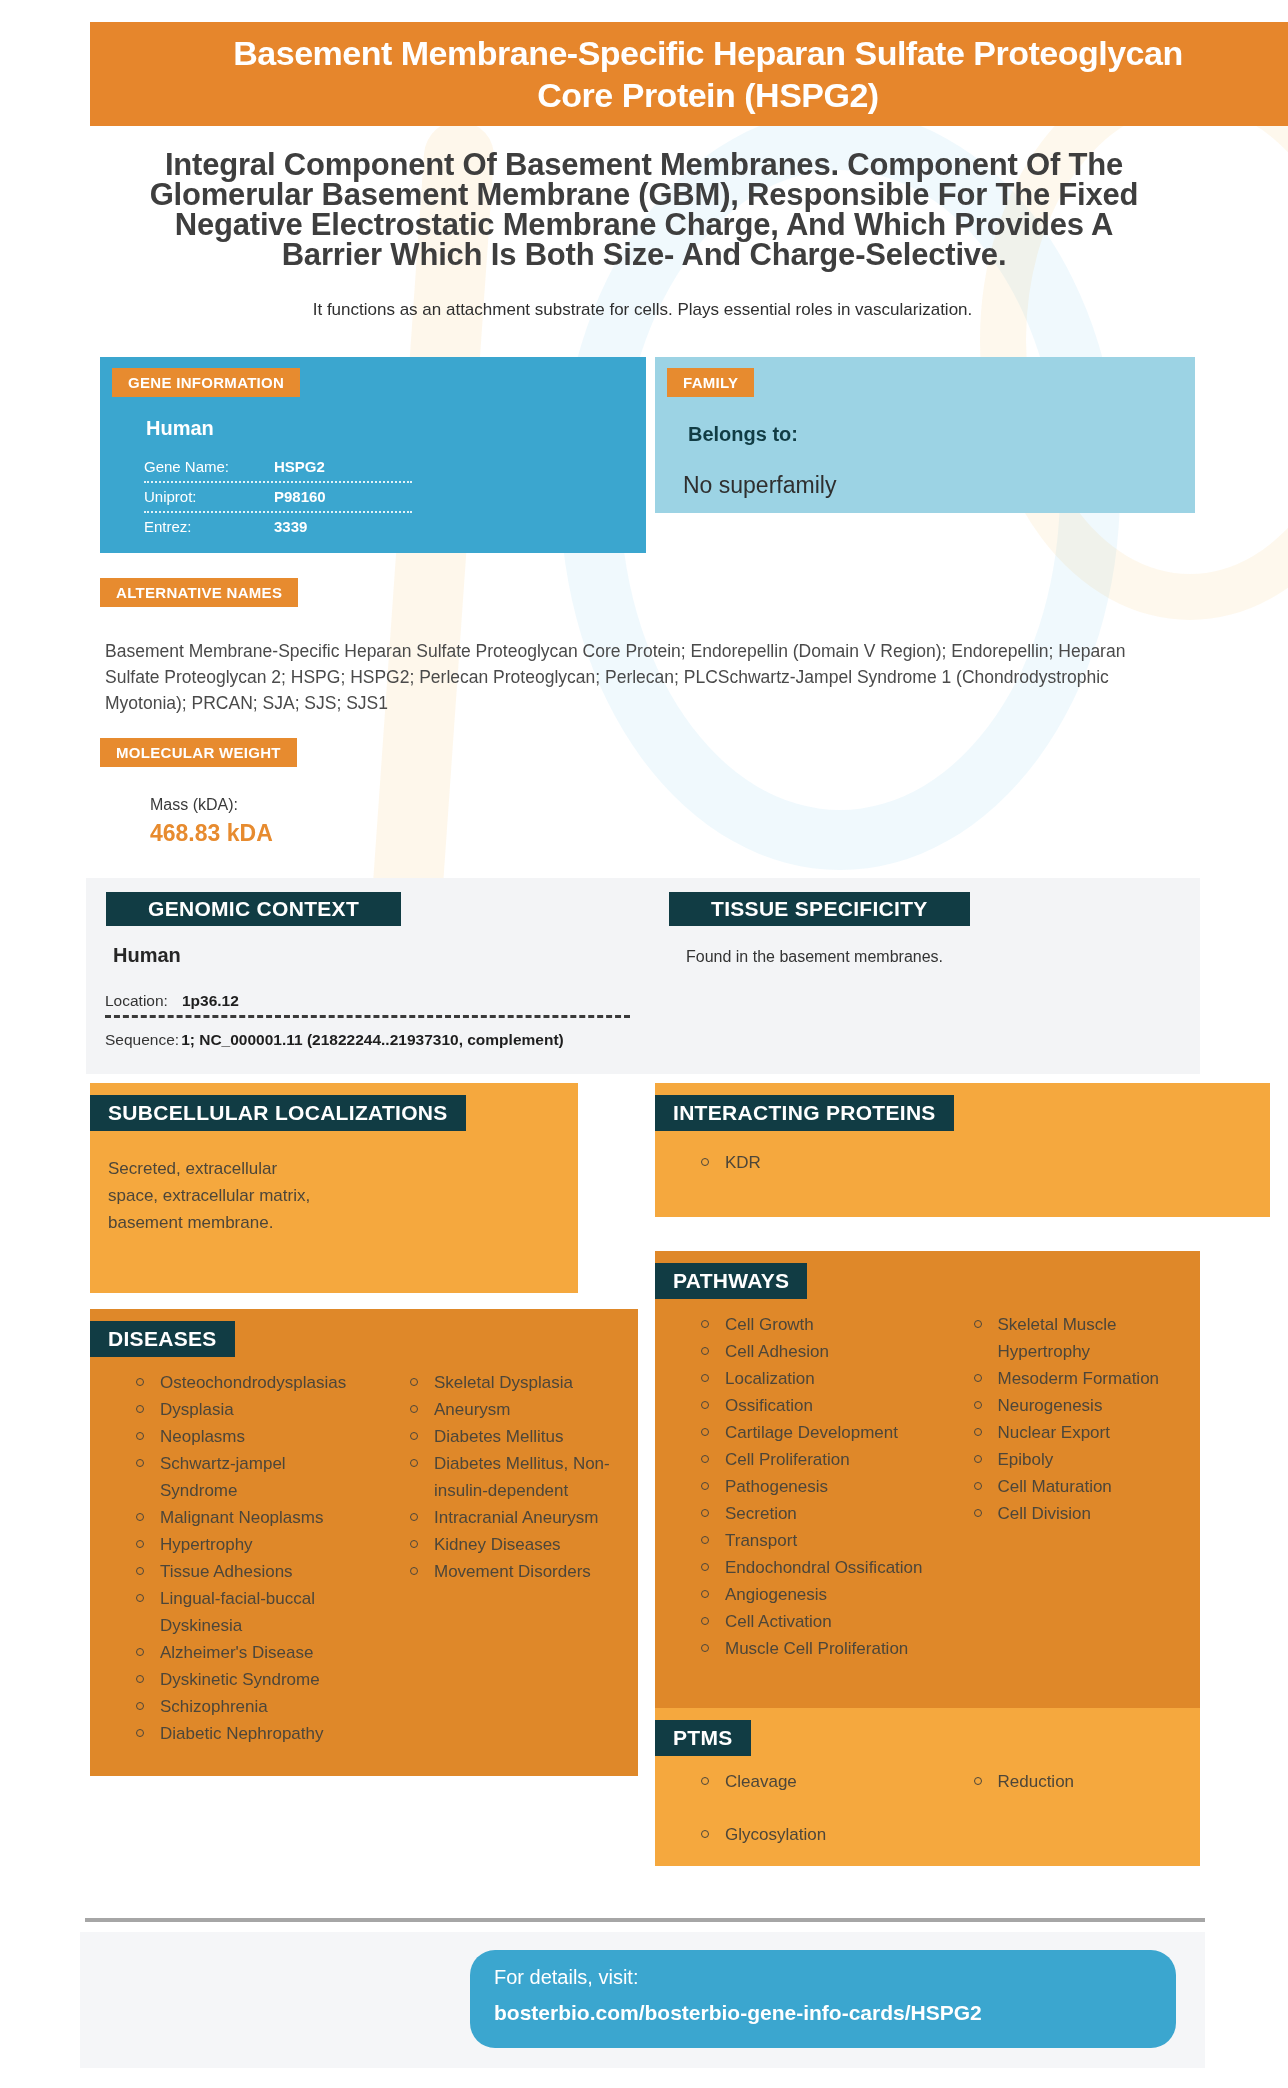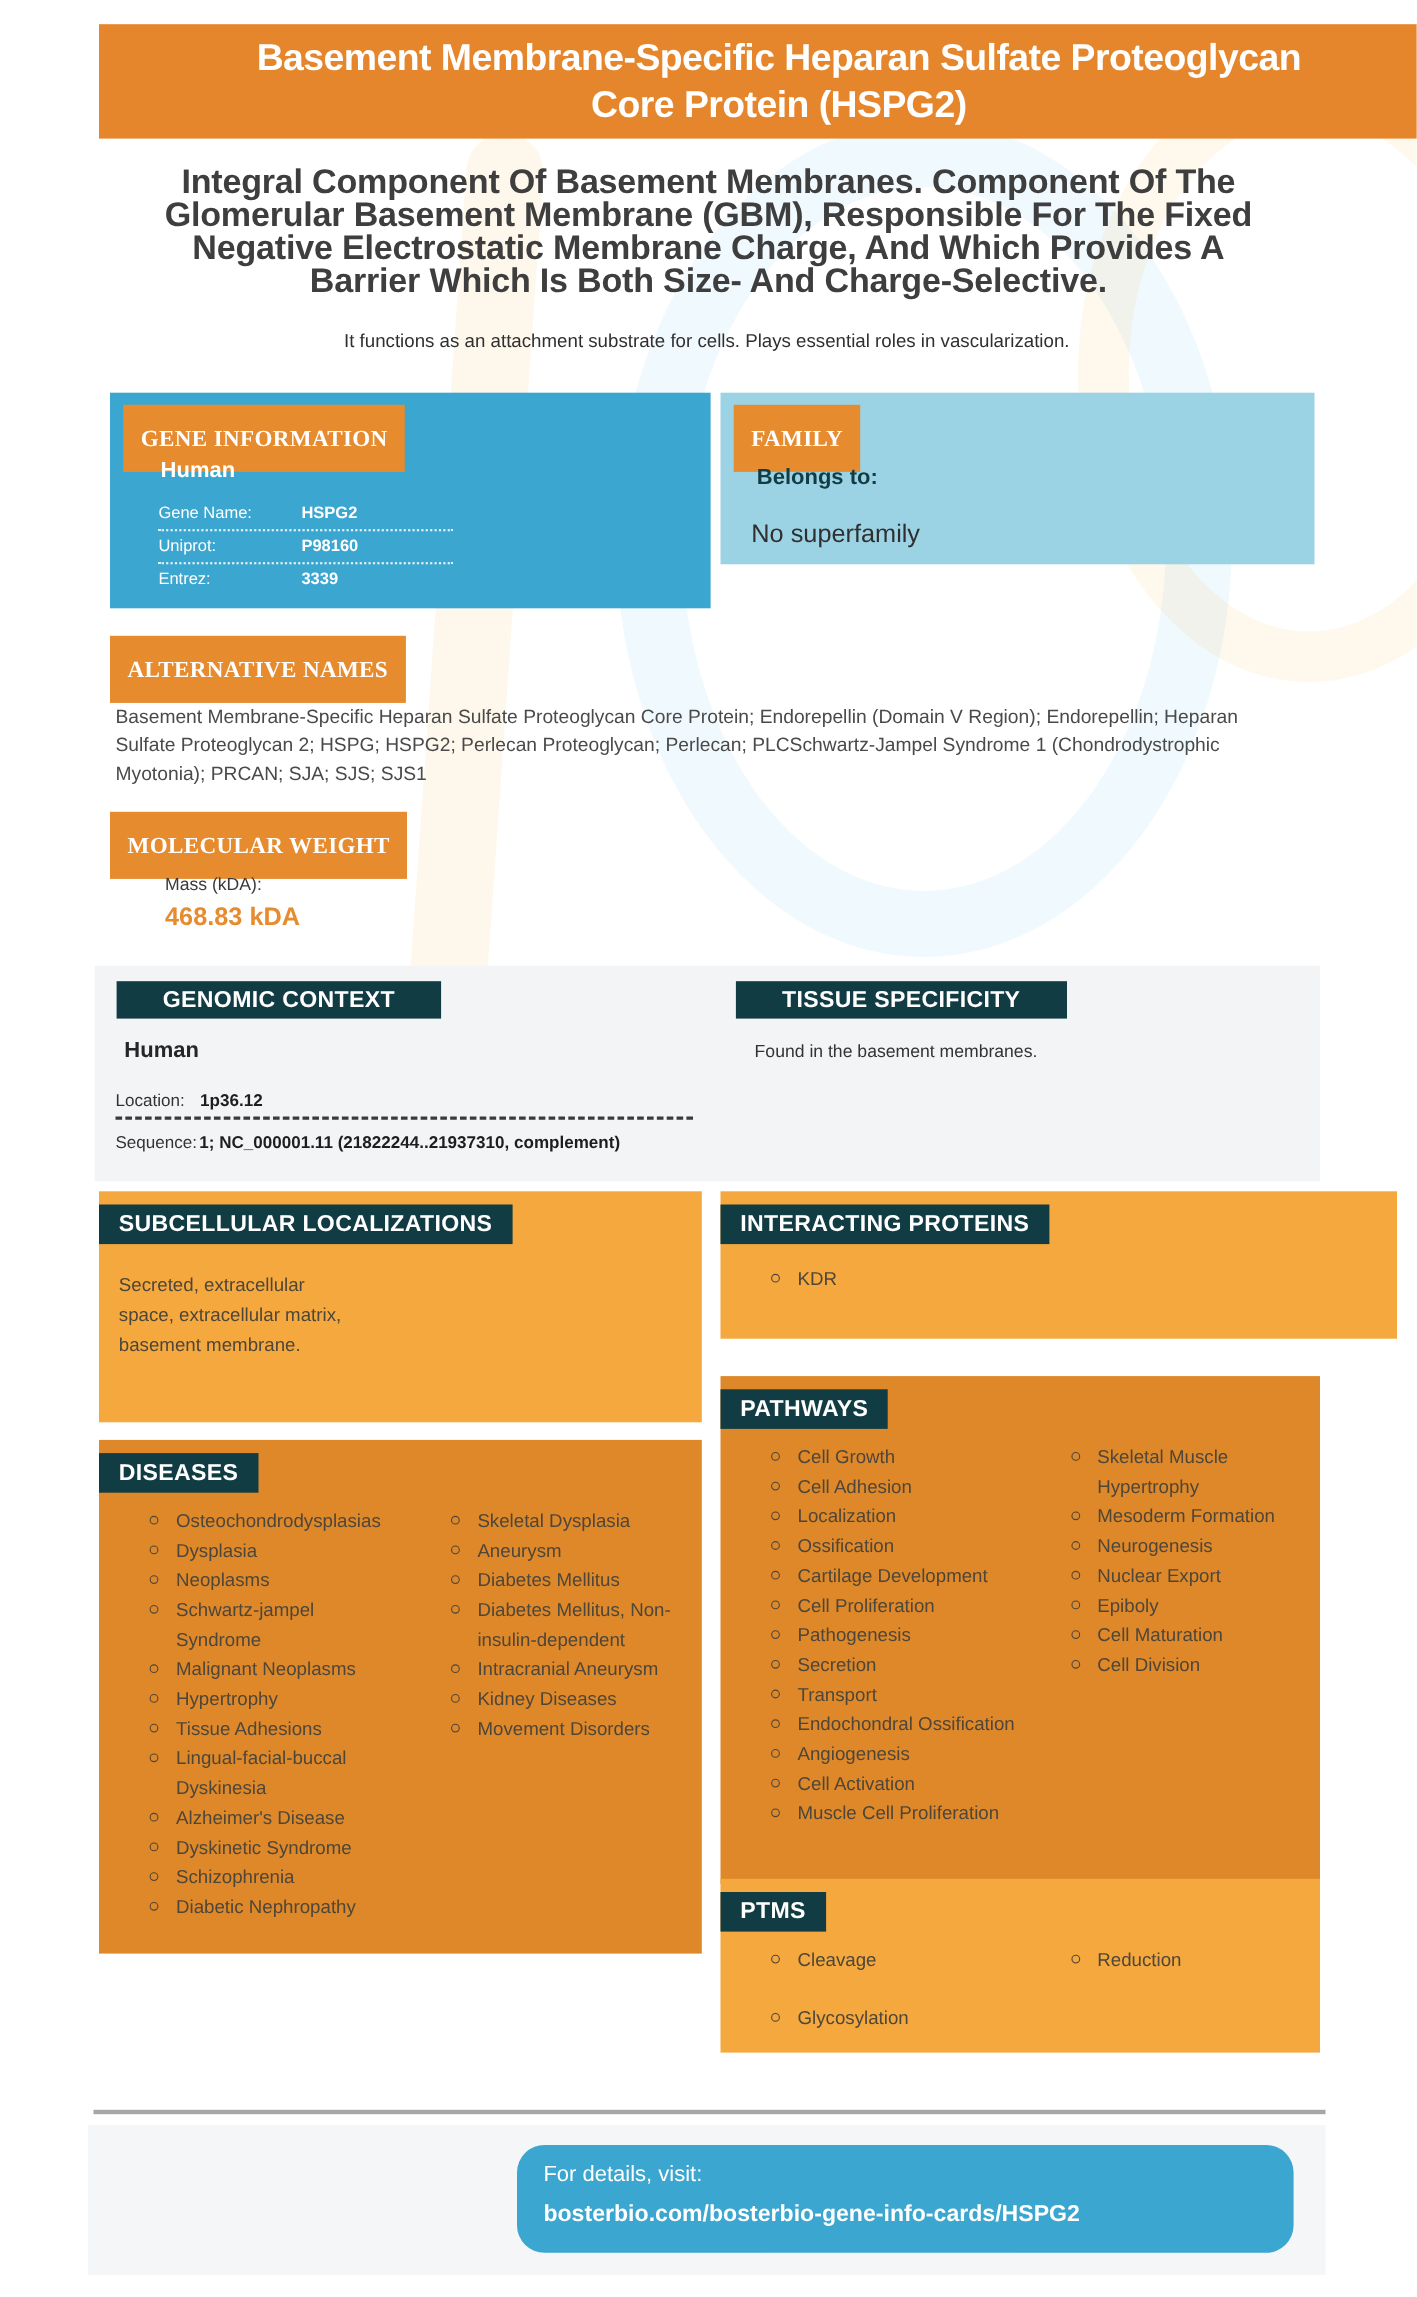--- a/index.html
+++ b/index.html
@@ -19,21 +19,21 @@
   .hdr h1 { color:#ffffff; font-size:34px; font-weight:bold; text-align:center; line-height:42px;
             letter-spacing:-0.5px; max-width:960px; }
 
   .subtitle { position:absolute; left:144px; top:150px; width:1000px; text-align:center;
               font-size:31px; font-weight:bold; color:#3e3e3e; line-height:30px; letter-spacing:-0.2px; }
   .tagline { position:absolute; left:90px; top:300px; width:1105px; text-align:center;
              font-size:17px; color:#2f2f2f; }
 
   
   .lab-orange { display:inline-block; background:#e78b2f; color:#fff; font-weight:bold;
-                font-size:21px; letter-spacing:0.3px; padding:18px 16px;font-family:Liberation Serif, serif; }
+                font-size:15px; letter-spacing:0.3px; padding:6px 16px; }
   .lab-teal { display:inline-block; background:#113c44; color:#fff; font-weight:bold;
               font-size:21px; letter-spacing:0.3px; padding:6px 18px; }
 
   
   .gene-box { position:absolute; left:100px; top:357px; width:546px; height:196px; background:#3ba6cf; }
   .gene-box .lab-orange { position:absolute; left:12px; top:11px; }
   .gene-species { position:absolute; left:46px; top:60px; color:#fff; font-weight:bold; font-size:20px; }
   .gene-rows { position:absolute; left:44px; top:96px; width:268px; }
   .gene-row { display:flex; padding:5px 0 6px 0; color:#fff; font-size:15px; }
   .gene-row.dotted { border-bottom:2px dotted rgba(255,255,255,0.85); }
@@ -66,21 +66,21 @@
   .gc-seq b { color:#1e1e1e; margin-left:2px; }
   .ts-lab { position:absolute; left:669px; top:892px; padding:5px 42px; }
   .ts-text { position:absolute; left:686px; top:948px; font-size:16px; color:#333; }
 
   
   .box { position:absolute; }
   .box .lab-teal { position:absolute; left:0; top:12px; }
   .light-orange { background:#f5a83e; }
   .dark-orange { background:#df8829; }
 
-  .subcell { left:90px; top:1083px; width:548px; height:210px; }
+  .subcell { left:90px; top:1083px; width:488px; height:210px; }
   .subcell-text { position:absolute; left:18px; top:72px; width:215px; font-size:17px;
                   color:#4d4639; line-height:27px; }
 
   .interact { left:655px; top:1083px; width:615px; height:134px; }
   .diseases { left:90px; top:1309px; width:548px; height:467px; }
   .pathways { left:655px; top:1232px; width:545px; height:462px;margin-top:19px; }
   .ptms { left:655px; top:1708px; width:545px; height:158px; }
 
   .cols { position:absolute; left:0; top:60px; width:100%; display:flex; }
   .col { width:50%; }

